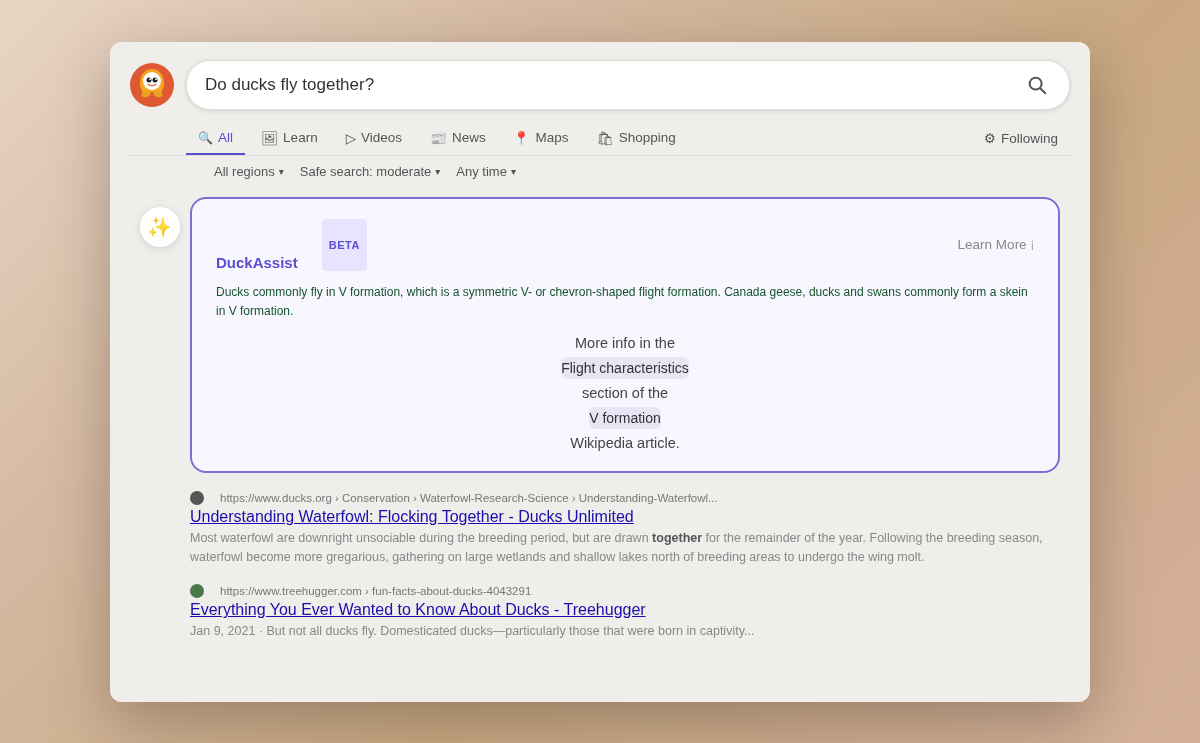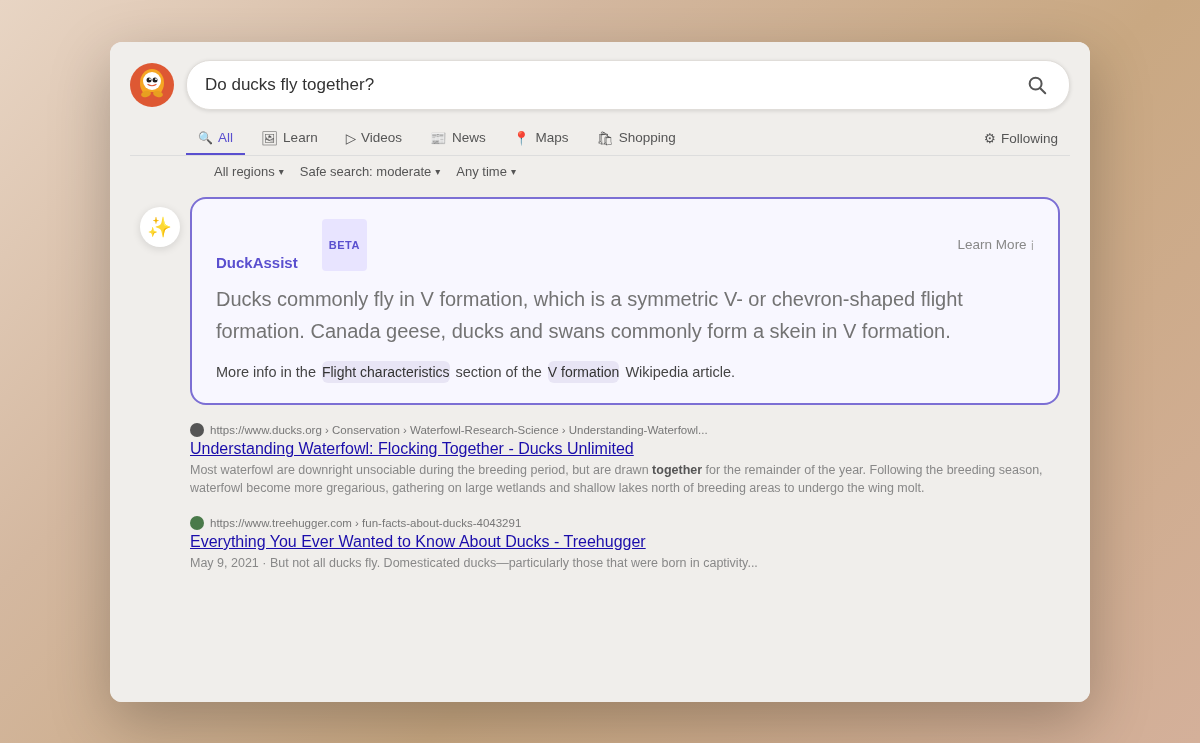--- a/index.html
+++ b/index.html
@@ -186,52 +186,53 @@
     .learn-more {
       font-size: 13.5px;
       color: #888;
       cursor: pointer;
       display: flex;
       align-items: center;
       gap: 4px;
     }
 
     .duck-assist-body {
-      font-size: 20px;
+      font-size: 12px;
       line-height: 1.6;
-      color: #737373;
+      color: #14532d;
       margin-bottom: 14px;
     }
 
     .duck-assist-footer {
       font-size: 14.5px;
       color: #444;
       display: flex;
       align-items: center;
       flex-wrap: wrap;
       gap: 6px;
+      flex-direction: column;
     }
 
     .wiki-link-pill {
       background: #e8e5f5;
       color: #333;
       padding: 3px 0;
       border-radius: 6px;
       font-size: 14px;
       cursor: pointer;
     }
 
     .result-item {
       margin-bottom: 18px;
     }
 
     .result-url-row {
       display: flex;
       align-items: center;
-      gap: 6px;
+      gap: 16px;
       margin-bottom: 3px;
     }
 
     .result-favicon {
       width: 14px;
       height: 14px;
       border-radius: 2px;
       background: #aaa;
       flex-shrink: 0;
     }
@@ -395,17 +396,17 @@
         Most waterfowl are downright unsociable during the breeding period, but are drawn <strong>together</strong> for the remainder of the year. Following the breeding season, waterfowl become more gregarious, gathering on large wetlands and shallow lakes north of breeding areas to undergo the wing molt.
       </div>
     </div>
 
     <div class="result-item">
       <div class="result-url-row">
         <div class="result-favicon" style="background:#4a7a4a;border-radius:50%"></div>
         <span class="result-url">https://www.treehugger.com › fun-facts-about-ducks-4043291</span>
       </div>
       <div class="result-title">Everything You Ever Wanted to Know About Ducks - Treehugger</div>
-      <div class="result-snippet">May 9, 2021 · But not all ducks fly. Domesticated ducks—particularly those that were born in captivity...</div>
+      <div class="result-snippet">Jan 9, 2021 · But not all ducks fly. Domesticated ducks—particularly those that were born in captivity...</div>
     </div>
 
   </div>
 </div>
 
 </body></html>

